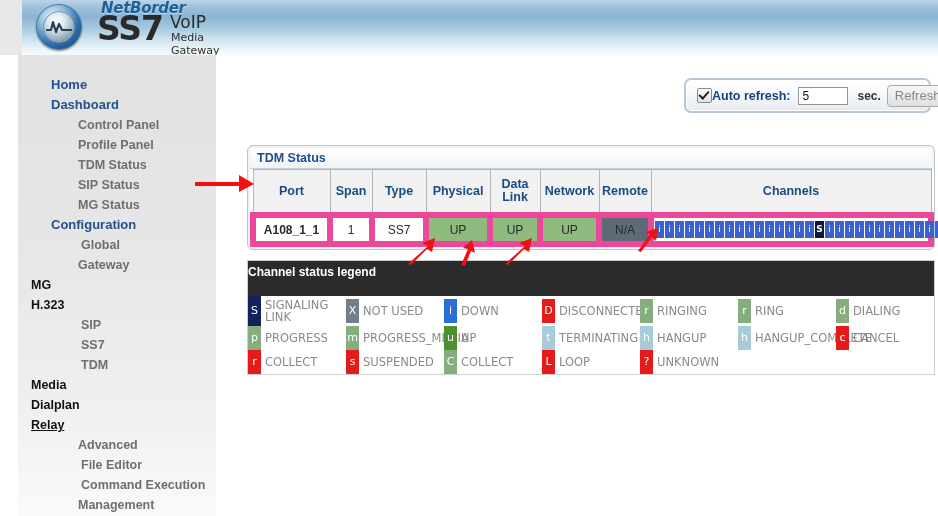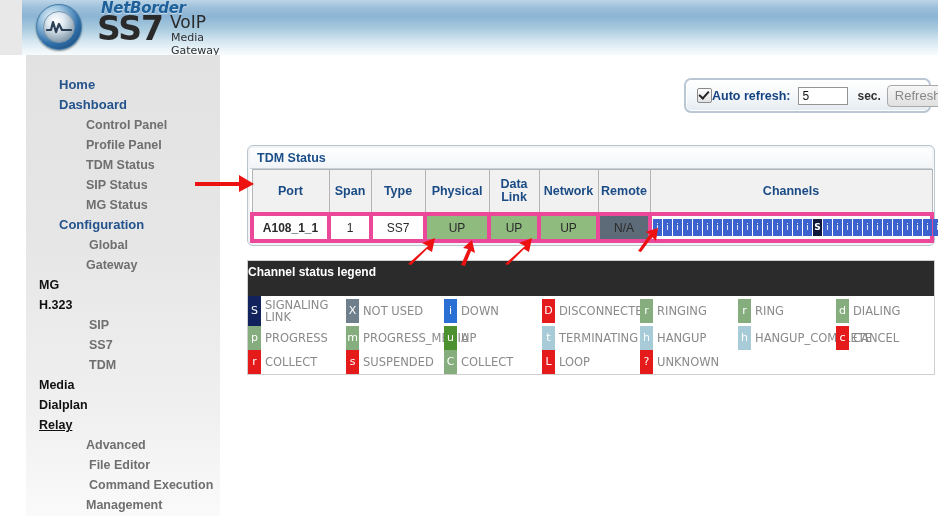--- a/index.html
+++ b/index.html
@@ -101,21 +101,21 @@
     position: absolute;
     left: 84px; top: 30px;
     font-family: "DejaVu Sans", sans-serif;
     font-size: 11px;
     color: #2f2f2f;
   }
 
   
   #sidebar {
     position: absolute;
-    left: 26px; top: 55px;
+    left: 18px; top: 55px;
     width: 198px;
     height: 461px;
     background: linear-gradient(to bottom, #e2e2e2 0%, #e6e6e6 40%, #f0f0f0 78%, #fafafa 100%);
   }
   #nav { padding: 20px 0 0 0; }
   .nav-item {
     line-height: 20px;
     white-space: nowrap;
     cursor: pointer;
     font-family: "Liberation Sans", sans-serif;
@@ -251,21 +251,21 @@
     font-size: 12.5px;
     font-weight: bold;
     color: #1b4b85;
     height: 32px;
     line-height: 13px;
     text-align: center;
     padding: 5px 2px;
     margin-top: 8px;
   }
   #tdm-table td {
-    border: 4px solid #ec4899;
+    border: 6px solid #ec4899;
     height: 23px;
     text-align: center;
     font-size: 12px;
     color: #2b2b2b;
     background: #fff;
     padding: 0;
     margin-left: 23px;
   }
   td.col-port { font-weight: bold; color: #14355c; font-size: 12.5px; }
   td.st-up { background: #8fbb7f !important; color: #fff; font-size: 12.5px; }

